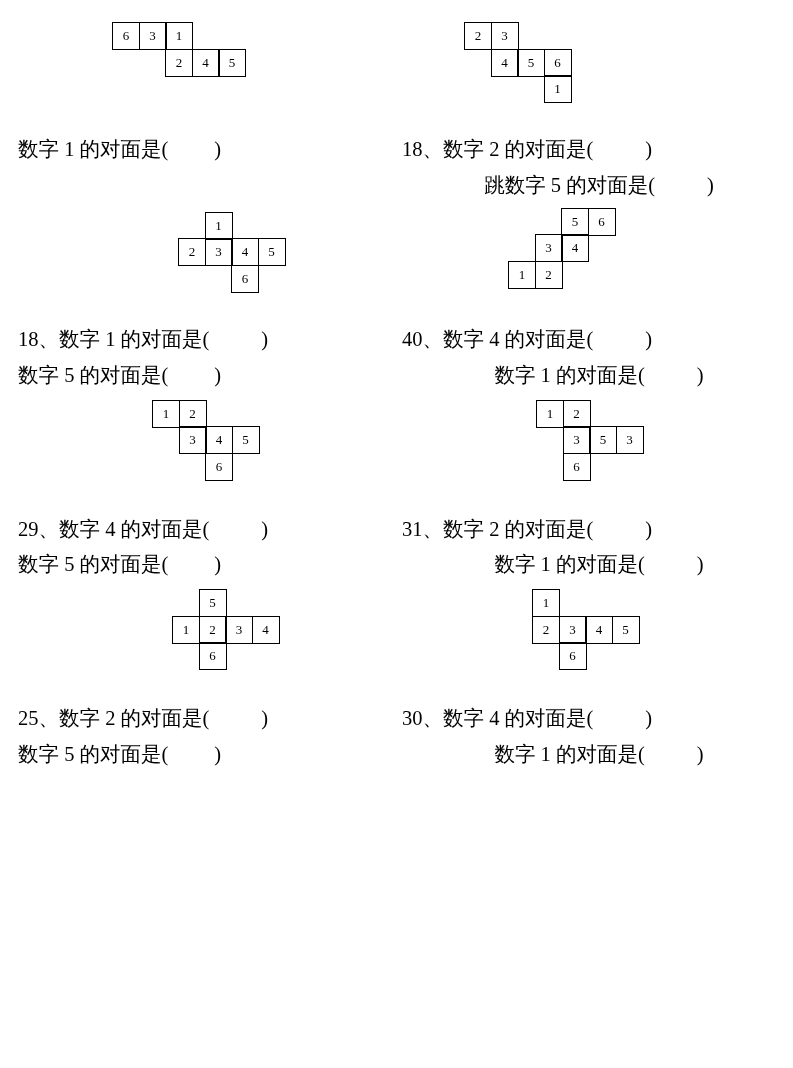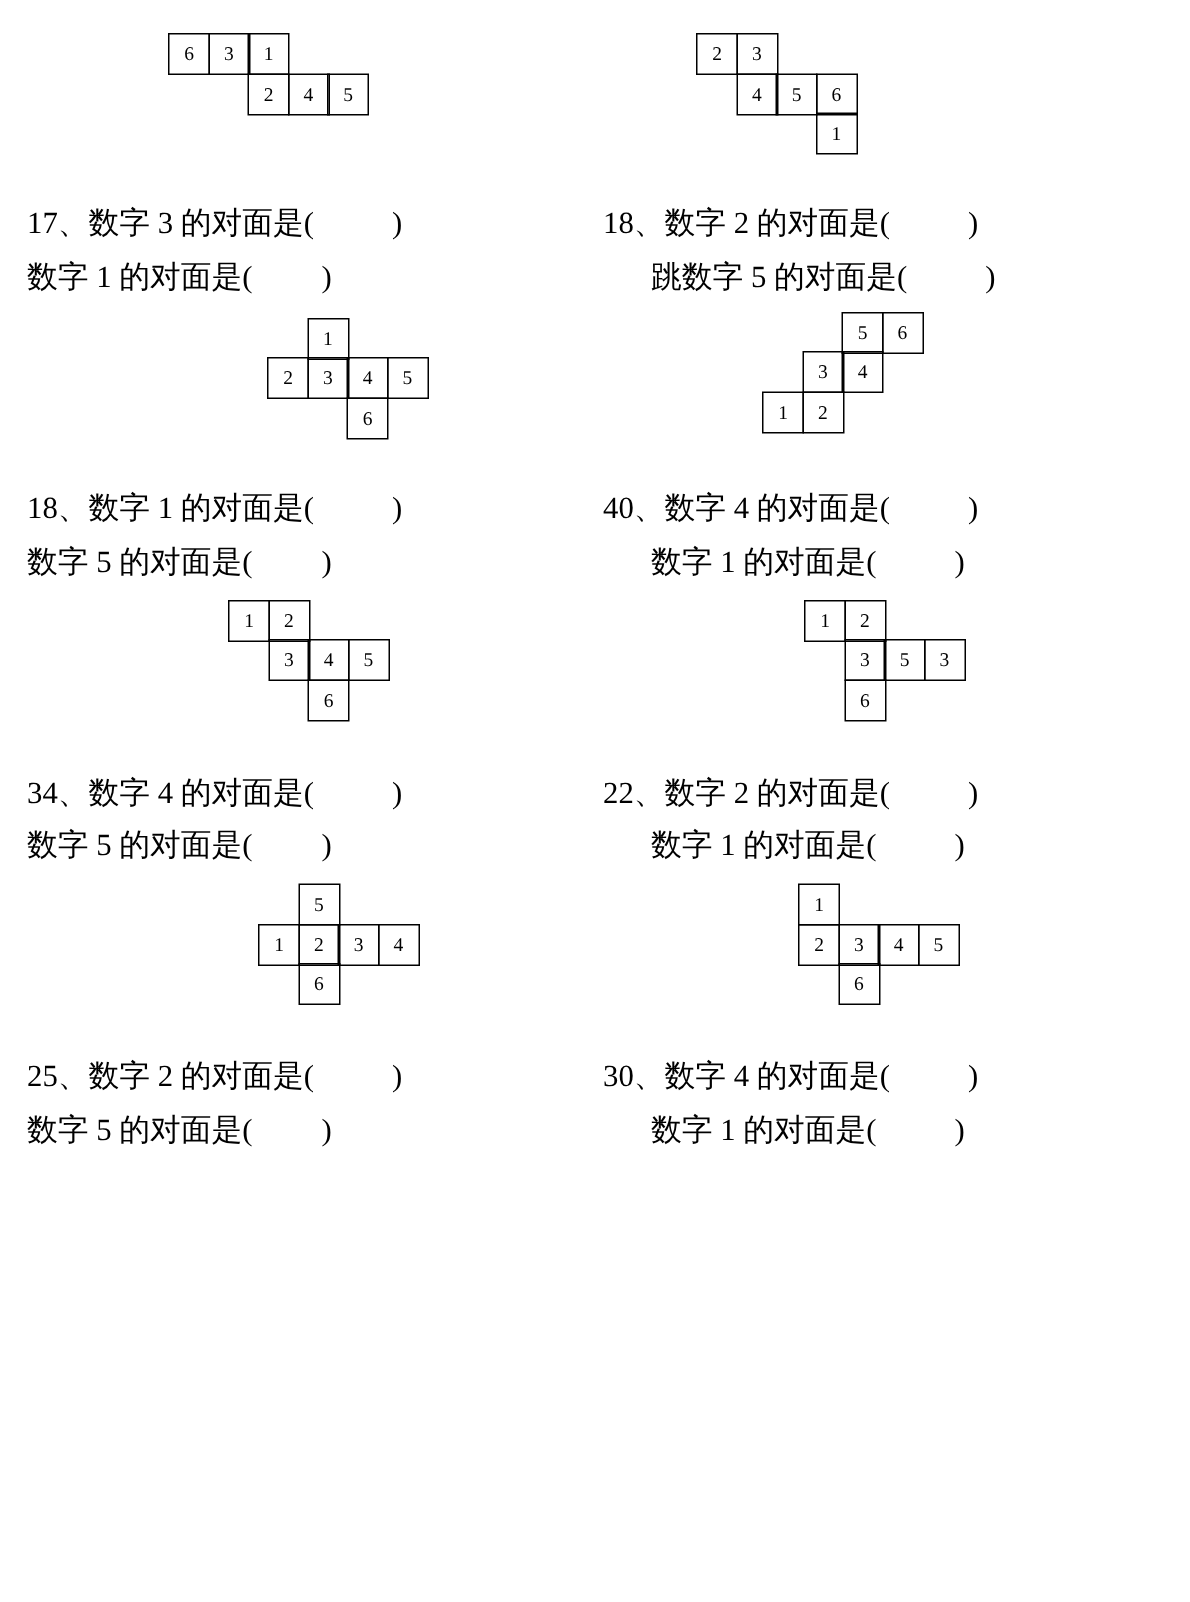--- a/index.html
+++ b/index.html
@@ -62,21 +62,21 @@
   }
   .qline {
     font-size: 20.5px;
     line-height: 1.75;
     white-space: nowrap;
     font-family: "Liberation Serif", "DejaVu Serif", serif;
   }
   .q1 { margin-left: 18px; }
   .q2 { margin-left: 18px; }
   .colR .q1 { margin-left: 6px; }
-  .colR .q2 { margin-left: 38px; }
+  .colR .q2 { margin-left: 10px; text-align: center; }
   .paren-gap { display: inline-block; width: 52px; }
   .paren-gap-sm { display: inline-block; width: 46px; }
 </style>
 </head>
 <body>
 
 <div class="page">
 
 
   <div class="problems">
@@ -86,23 +86,20 @@
         <div class="net">
           <div class="net-inner" id="net-0" style="left: 112px; top: 8px;">
               <div class="cell" style="left: 0px; top: 0px;">6</div>
               <div class="cell" style="left: 26.5px; top: 0px;">3</div>
               <div class="cell" style="left: 53px; top: 0px;">1</div>
               <div class="cell" style="left: 53px; top: 26.5px;">2</div>
               <div class="cell" style="left: 79.5px; top: 26.5px;">4</div>
               <div class="cell" style="left: 106px; top: 26.5px;">5</div>
             </div>
         </div>
-        <div class="qline q1">
-          <span>17、</span><span>数字 3 的对面是(</span><span class="paren-gap"></span><span>)</span>
-        </div>
         <div class="qline q2">
           <span>数字 1 的对面是(</span><span class="paren-gap-sm"></span><span>)</span>
         </div>
       </div>
       <div class="col colR">
         <div class="net">
           <div class="net-inner" id="net-1" style="left: 68px; top: 8px;">
               <div class="cell" style="left: 0px; top: 0px;">2</div>
               <div class="cell" style="left: 26.5px; top: 0px;">3</div>
               <div class="cell" style="left: 26.5px; top: 26.5px;">4</div>
@@ -165,39 +162,39 @@
           <div class="net-inner" id="net-4" style="left: 152px; top: 6px;">
               <div class="cell" style="left: 0px; top: 0px;">1</div>
               <div class="cell" style="left: 26.5px; top: 0px;">2</div>
               <div class="cell" style="left: 26.5px; top: 26.5px;">3</div>
               <div class="cell" style="left: 53px; top: 26.5px;">4</div>
               <div class="cell" style="left: 79.5px; top: 26.5px;">5</div>
               <div class="cell" style="left: 53px; top: 53px;">6</div>
             </div>
         </div>
         <div class="qline q1">
-          <span>34、</span><span>数字 4 的对面是(</span><span class="paren-gap"></span><span>)</span>
+          <span>29、</span><span>数字 4 的对面是(</span><span class="paren-gap"></span><span>)</span>
         </div>
         <div class="qline q2">
           <span>数字 5 的对面是(</span><span class="paren-gap-sm"></span><span>)</span>
         </div>
       </div>
       <div class="col colR">
         <div class="net">
           <div class="net-inner" id="net-5" style="left: 140px; top: 6px;">
               <div class="cell" style="left: 0px; top: 0px;">1</div>
               <div class="cell" style="left: 26.5px; top: 0px;">2</div>
               <div class="cell" style="left: 26.5px; top: 26.5px;">3</div>
               <div class="cell" style="left: 53px; top: 26.5px;">5</div>
               <div class="cell" style="left: 79.5px; top: 26.5px;">3</div>
               <div class="cell" style="left: 26.5px; top: 53px;">6</div>
             </div>
         </div>
         <div class="qline q1">
-          <span>22、</span><span>数字 2 的对面是(</span><span class="paren-gap"></span><span>)</span>
+          <span>31、</span><span>数字 2 的对面是(</span><span class="paren-gap"></span><span>)</span>
         </div>
         <div class="qline q2">
           <span>数字 1 的对面是(</span><span class="paren-gap"></span><span>)</span>
         </div>
       </div>
     </div>
 
     <div class="row">
       <div class="col colL">
         <div class="net">

